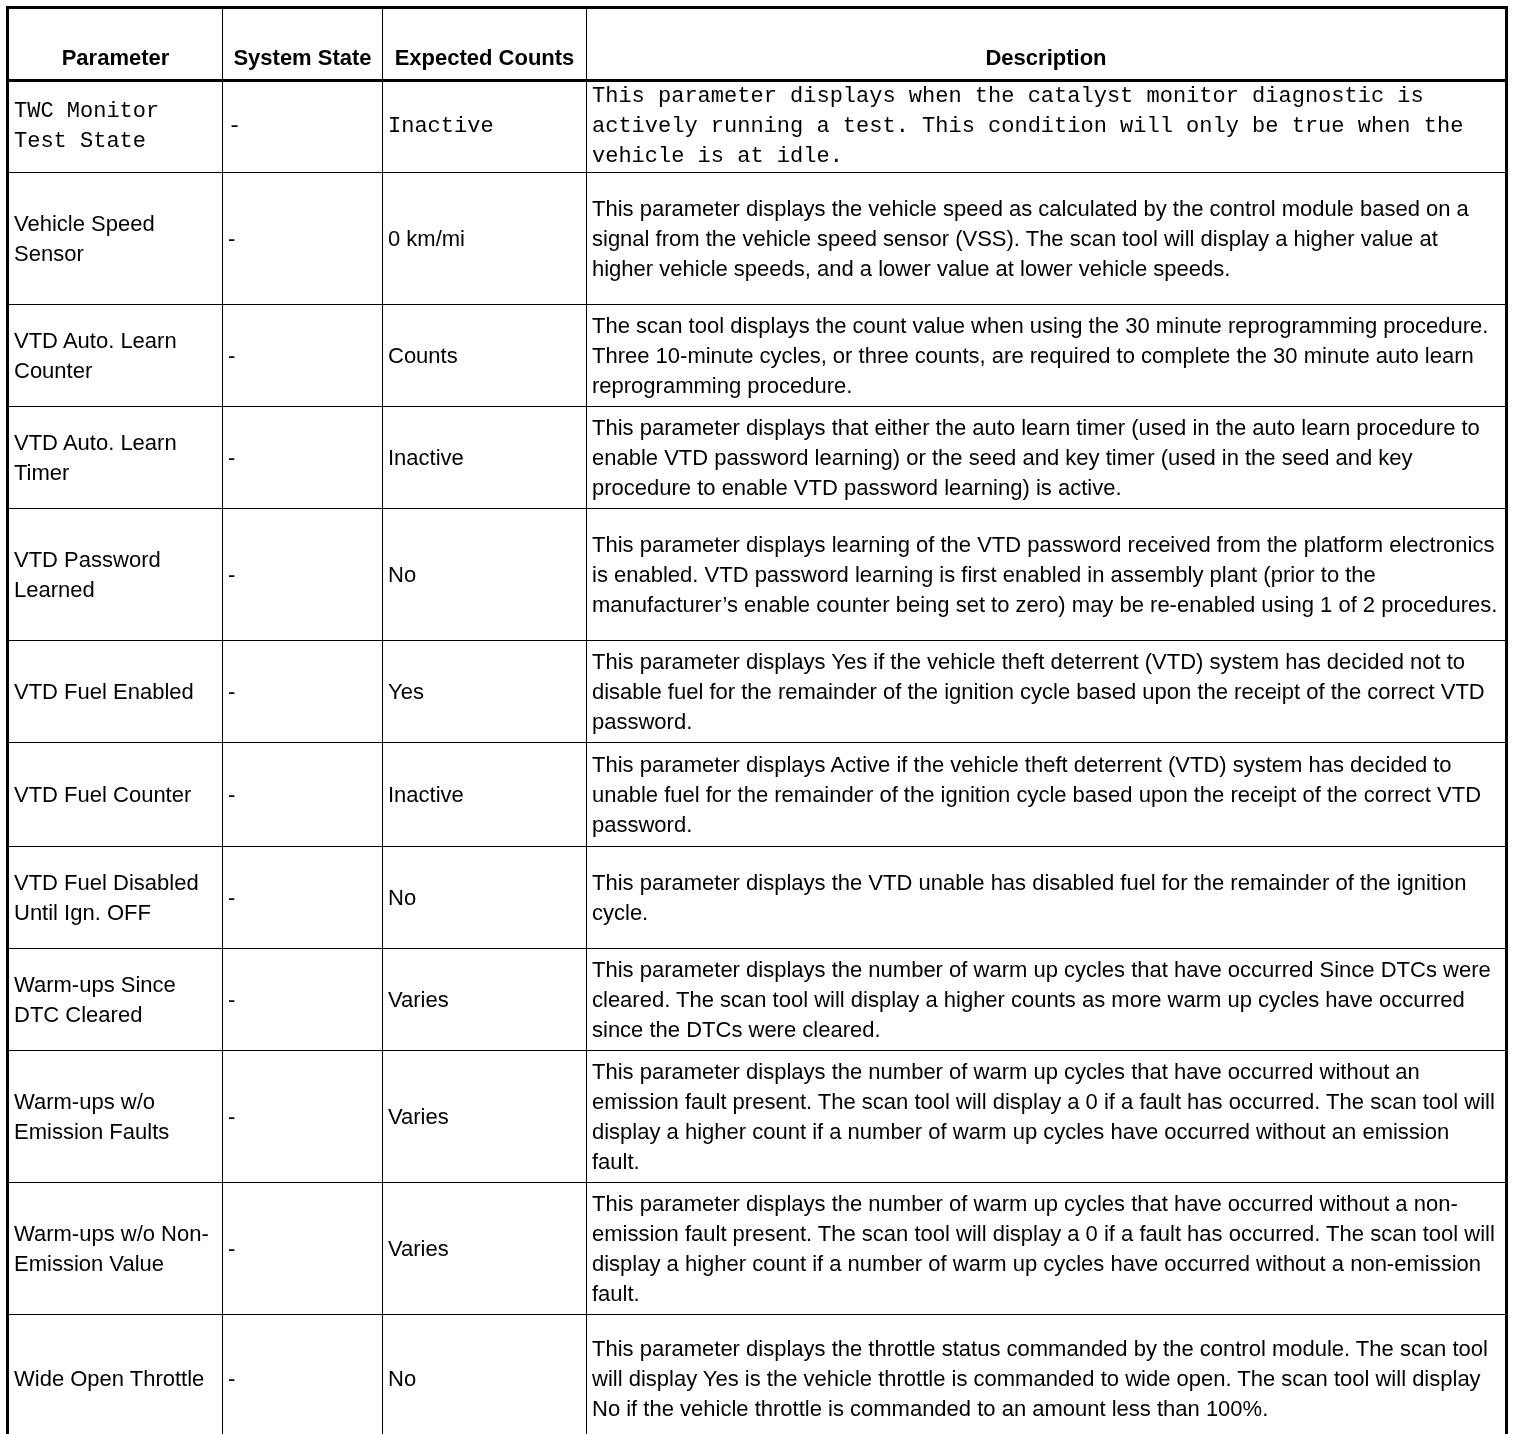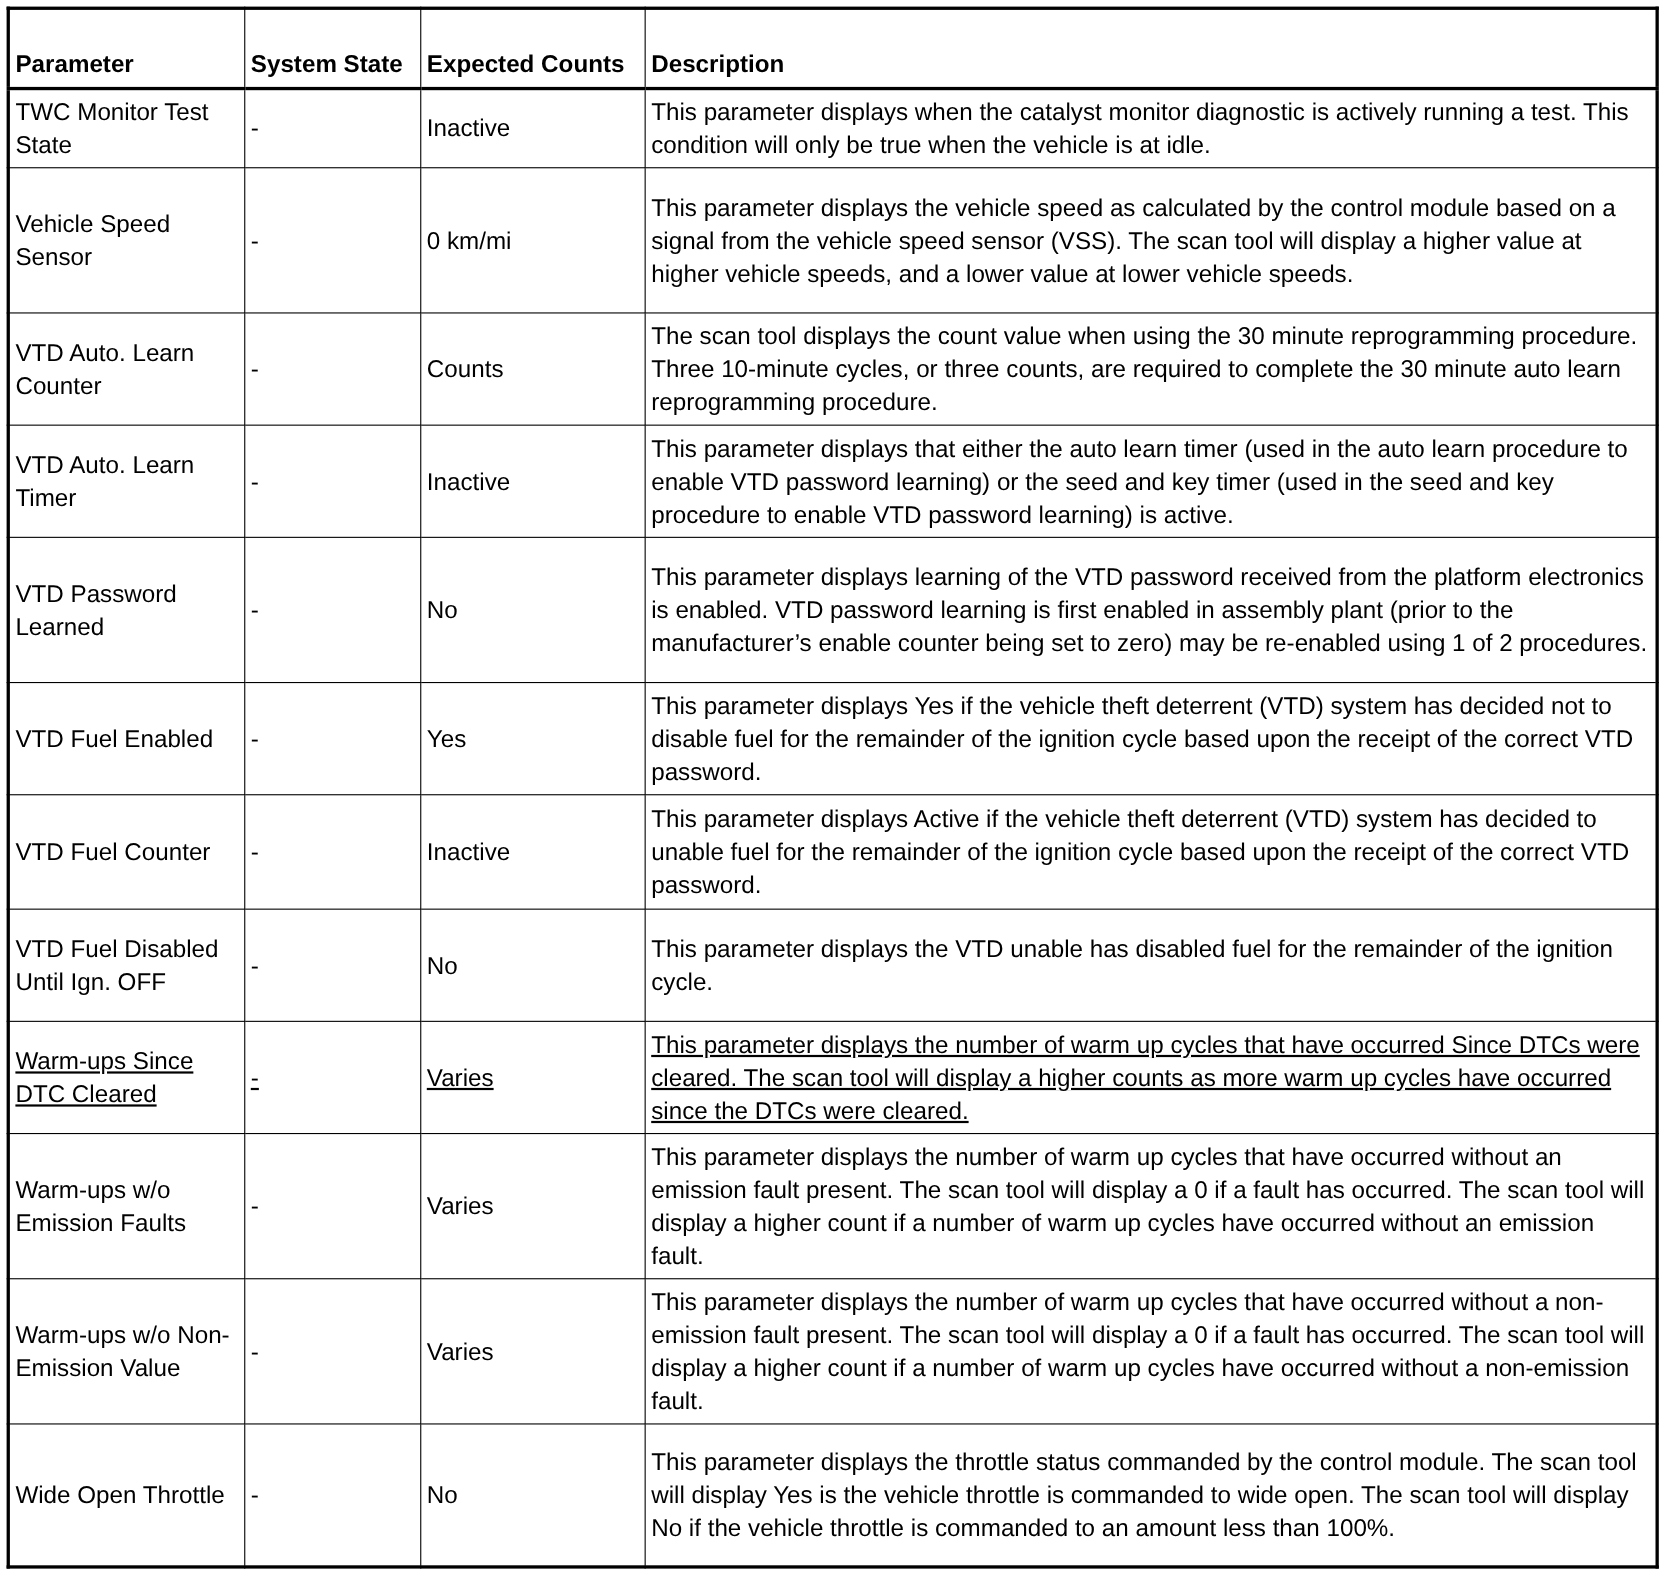--- a/index.html
+++ b/index.html
@@ -14,20 +14,21 @@
     line-height:30px;
   }
   table.params th, table.params td {
     border:1px solid #000;
     padding:0 5px;
     vertical-align:middle;
     text-align:left;
   }
   table.params thead th {
     font-weight:bold;
+    text-align:center;
     vertical-align:bottom;
     padding-bottom:6px;
     height:64px;
     border-bottom:3px solid #000;
   }
   col.c1 { width:215px; } col.c2 { width:160px; } col.c3 { width:204px; } col.c4 { width:auto; }
   td.desc { padding-left:5px; padding-right:8px;margin-top:17px; }
 </style>
 </head>
 <body>
@@ -41,21 +42,21 @@
     </colgroup>
   <thead>
     <tr>
       <th>Parameter</th>
       <th>System State</th>
       <th>Expected Counts</th>
       <th>Description</th>
     </tr>
   </thead>
   <tbody id="rows">
-      <tr style="height: 72px;">
+      <tr style="height: 72px; font-family: Liberation Mono, monospace;">
         <td>TWC Monitor Test State</td>
         <td>-</td>
         <td>Inactive</td>
         <td class="desc">This parameter displays when the catalyst monitor diagnostic is actively running a test. This condition will only be true when the vehicle is at idle.</td>
       </tr>
       <tr style="height: 132px;">
         <td>Vehicle Speed Sensor</td>
         <td>-</td>
         <td>0 km/mi</td>
         <td class="desc">This parameter displays the vehicle speed as calculated by the control module based on a signal from the vehicle speed sensor (VSS). The scan tool will display a higher value at higher vehicle speeds, and a lower value at lower vehicle speeds.</td>
@@ -89,21 +90,21 @@
         <td>-</td>
         <td>Inactive</td>
         <td class="desc">This parameter displays Active if the vehicle theft deterrent (VTD) system has decided to unable fuel for the remainder of the ignition cycle based upon the receipt of the correct VTD password.</td>
       </tr>
       <tr style="height: 102px;">
         <td>VTD Fuel Disabled Until Ign. OFF</td>
         <td>-</td>
         <td>No</td>
         <td class="desc">This parameter displays the VTD unable has disabled fuel for the remainder of the ignition cycle.</td>
       </tr>
-      <tr style="height: 102px; text-decoration: underline;">
+      <tr style="height: 102px;">
         <td>Warm-ups Since DTC Cleared</td>
         <td>-</td>
         <td>Varies</td>
         <td class="desc">This parameter displays the number of warm up cycles that have occurred Since DTCs were cleared. The scan tool will display a higher counts as more warm up cycles have occurred since the DTCs were cleared.</td>
       </tr>
       <tr style="height: 132px;">
         <td>Warm-ups w/o Emission Faults</td>
         <td>-</td>
         <td>Varies</td>
         <td class="desc">This parameter displays the number of warm up cycles that have occurred without an emission fault present. The scan tool will display a 0 if a fault has occurred. The scan tool will display a higher count if a number of warm up cycles have occurred without an emission fault.</td>

